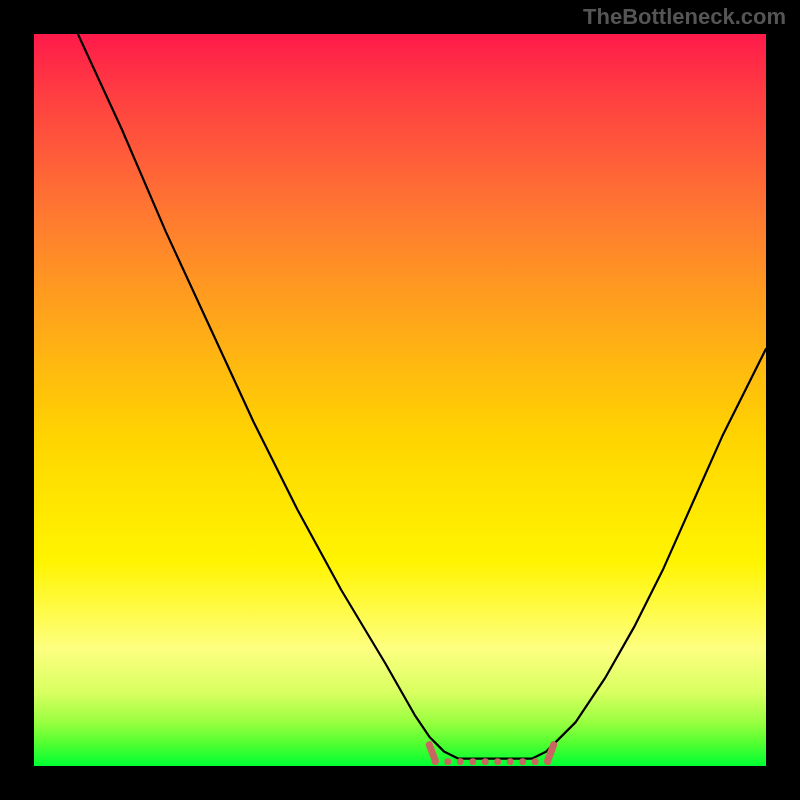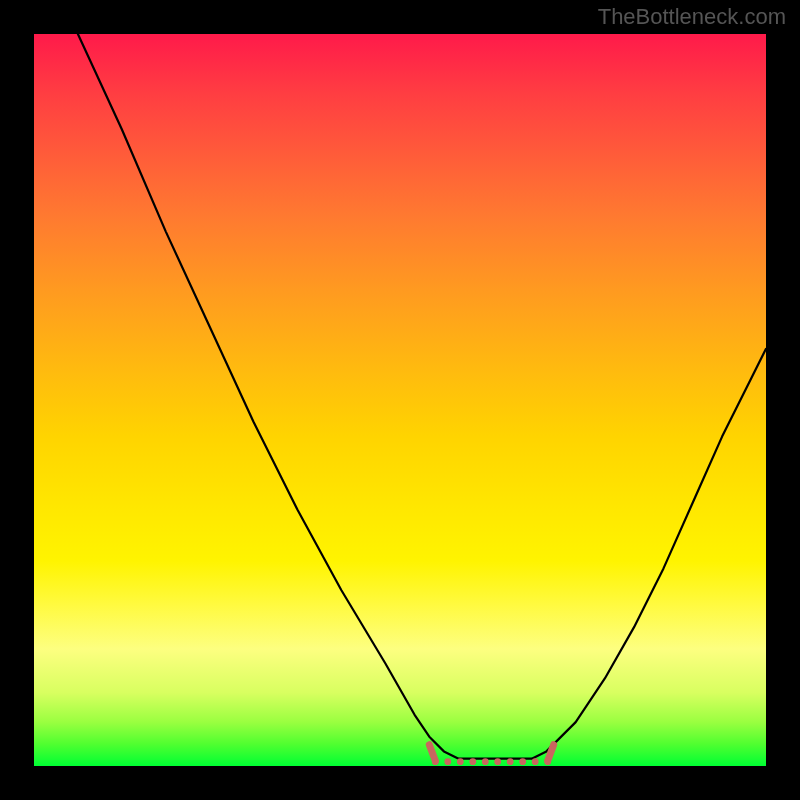--- a/index.html
+++ b/index.html
@@ -10,21 +10,21 @@
     background: #000;
     position: relative;
     font-family: Arial, sans-serif;
   }
   .watermark {
     position: absolute;
     top: 4px;
     right: 14px;
     color: #555;
     font-size: 22px;
-    font-weight: 400;
+    font-weight: 700;
     z-index: 10;
   }
   .plot-area {
     position: absolute;
     left: 34px;
     top: 34px;
     width: 732px;
     height: 732px;
     overflow: hidden;
   }

